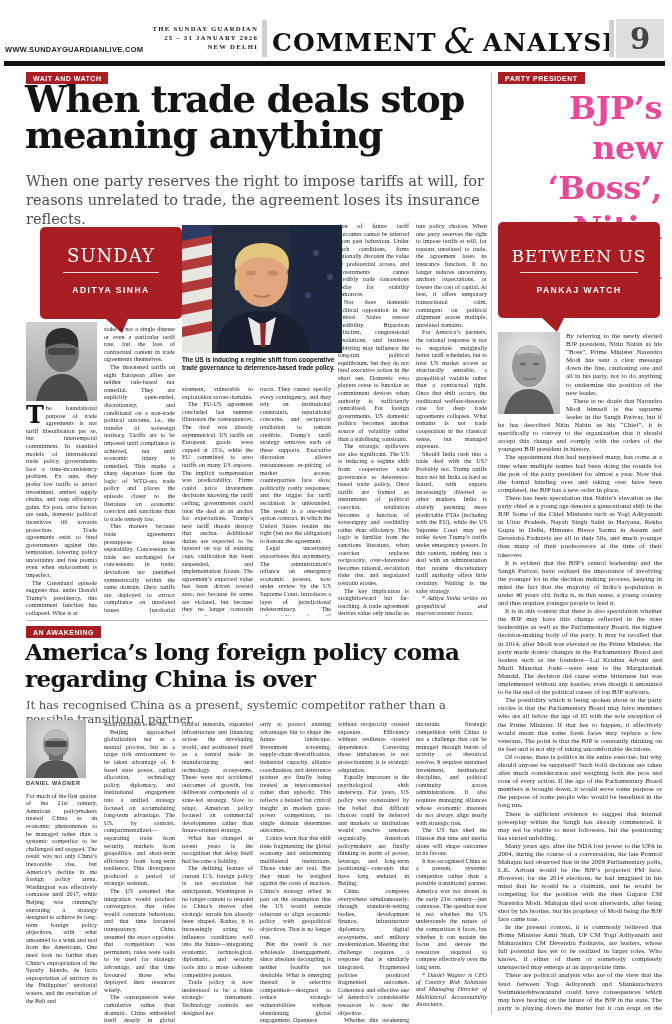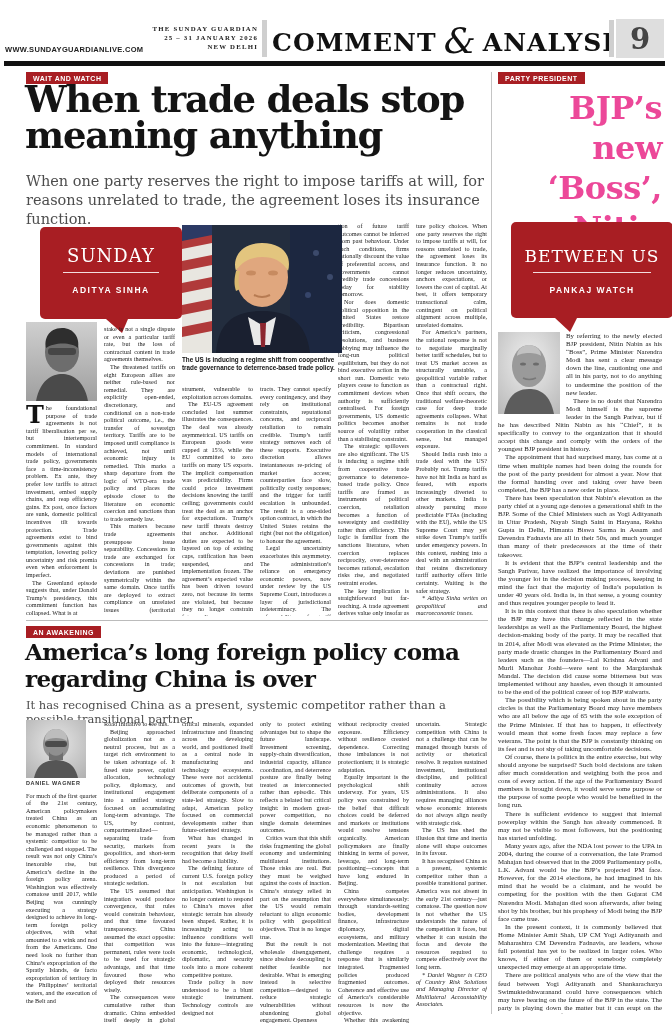--- a/index.html
+++ b/index.html
@@ -68,21 +68,21 @@
   .cols2 .col{height:304px;top:0;}
   .cols2 .c1{top:0;height:304px;}
   .wagner-photo{width:60px;height:58px;margin-bottom:2px;}
   .wagner-label{font-family:"Liberation Sans",sans-serif;font-weight:bold;font-size:5.5px;
                 letter-spacing:.6px;color:#333;margin-bottom:4px;}
   
   .v-divider{position:absolute;left:491px;top:72px;width:1px;height:942px;background:#c4c4c4;}
   .headline-right{position:absolute;left:498px;top:88px;width:164px;
                   font-family:"DejaVu Serif",serif;font-weight:bold;font-size:32px;
                   line-height:1.25;letter-spacing:-.5px;color:#ec4899;text-align:right;}
-  .between-box{left:511px;top:222px;width:162px;height:96px;}
+  .between-box{left:498px;top:222px;width:162px;height:96px;}
   .between-box .b-label{font-size:17px;margin-top:24px;display:block;}
   .between-box .b-rule{width:118px;}
   .between-box .b-author{font-size:8.5px;}
   .between-box .tail{left:44px;border-width:14px 7px 0 15px;}
   .right-body{position:absolute;left:498px;top:332px;width:164px;height:682px;overflow:hidden;
               font-size:6.8px;line-height:8.1px;text-align:justify;color:#222;}
   .right-body p{margin:0;text-indent:7px;}
   .right-body p.intro{text-indent:0;}
   .vohra-photo{float:left;width:62px;height:82px;margin:0 6px 3px 0;}
   .ph-svg{display:block;width:100%;height:100%;}
@@ -105,21 +105,21 @@
     <span class="word">ANALYSIS</span>
   </div>
   <div class="mast-bar" style="left:609px"></div>
   <div class="page-num-box">
     <span class="page-num">9</span>
   </div>
   <div class="mast-rule"></div>
 
   <div class="kicker" style="left:26px;top:72px">WAIT AND WATCH</div>
   <h1 class="headline-main" style="margin:0">When trade deals stop meaning anything</h1>
-  <div class="standfirst-main">When one party reserves the right to impose tariffs at will, for reasons unrelated to trade, the agreement loses its insurance function.</div>
+  <div class="standfirst-main">When one party reserves the right to impose tariffs at will, for reasons unrelated to trade, the agreement loses its insurance reflects.</div>
 
   <div class="cols">
 
     <div class="bubble opinion-box">
       <span class="b-label">SUNDAY</span>
       <div class="b-rule"></div>
       <span class="b-author">ADITYA SINHA</span>
       <div class="tail"></div>
     </div>
 

